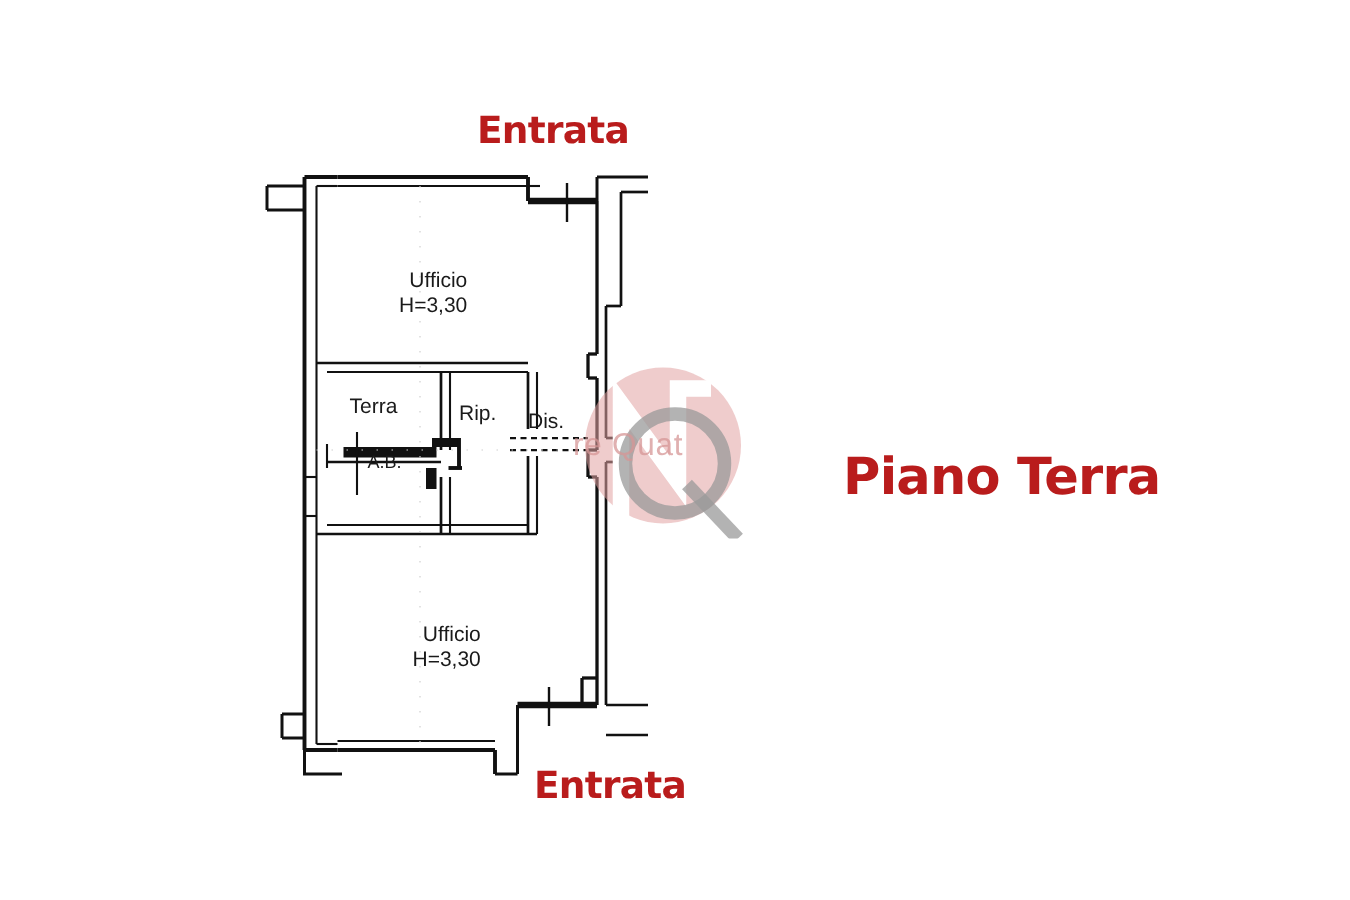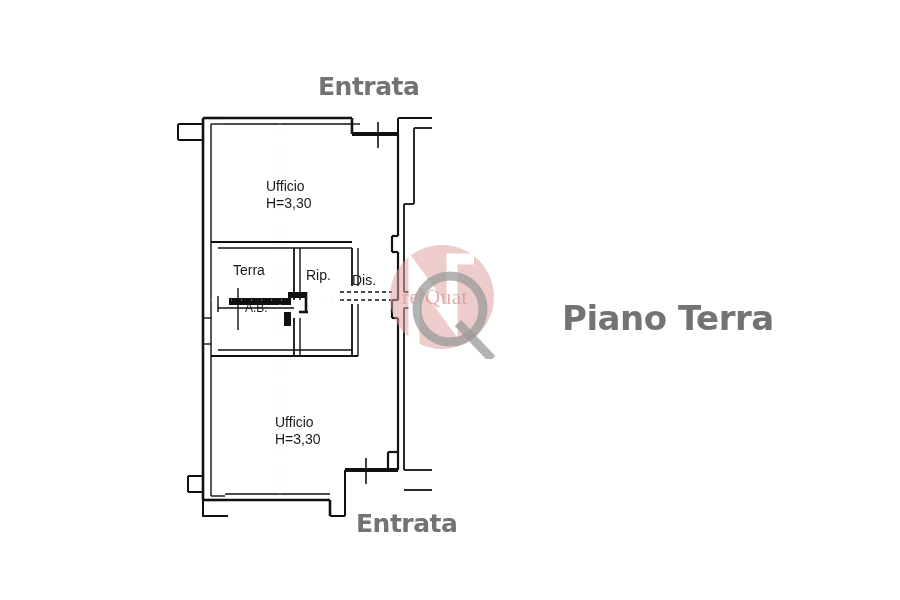--- a/index.html
+++ b/index.html
@@ -23,21 +23,21 @@
   #plan-svg {
     position: absolute;
     left: 0;
     top: 0;
     width: 900px;
     height: 600px;
   }
   .label {
     position: absolute;
     white-space: nowrap;
-    color: #737373;
+    color: #b91c1c;
   }
   .entrata-label {
     font-family: "DejaVu Sans", sans-serif;
     font-weight: bold;
     font-size: 25px;
     letter-spacing: -0.5px;
   }
   .entrata-top {
     left: 318px;
     top: 72px;
@@ -52,21 +52,21 @@
     font-size: 34px;
     left: 562px;
     top: 283px;
     letter-spacing: -0.5px;
     margin-top: 15px;
   }
   .room-label {
     font-family: "Liberation Sans", sans-serif;
     font-size: 14px;
     color: #1a1a1a;
-    text-align: left;
+    text-align: right;
   }
   .room-label .rl-line {
     display: block;
     line-height: 17px;
   }
   .rl-ufficio { left: 266px; top: 178px; }
   .rl-negozio { left: 275px; top: 414px; }
   .rl-bagno   { left: 233px; top: 262px; }
   .rl-rip     { left: 306px; top: 267px; }
   .rl-dis     { left: 352px; top: 272px; }
@@ -76,24 +76,24 @@
   #watermark {
     position: absolute;
     left: 388px;
     top: 243px;
     width: 116px;
     height: 116px;
     pointer-events: none;
   }
   #watermark-text {
     position: absolute;
-    left: 402px;
+    left: 382px;
     top: 285px;
     width: 200px;
-    font-family: Liberation Serif, serif;
+    font-family: Liberation Sans, sans-serif;
     font-size: 21px;
     color: rgba(214,150,150,0.75);
     letter-spacing: 0.5px;
     white-space: nowrap;
     pointer-events: none;
   }
 </style>
 </head>
 <body>
 

